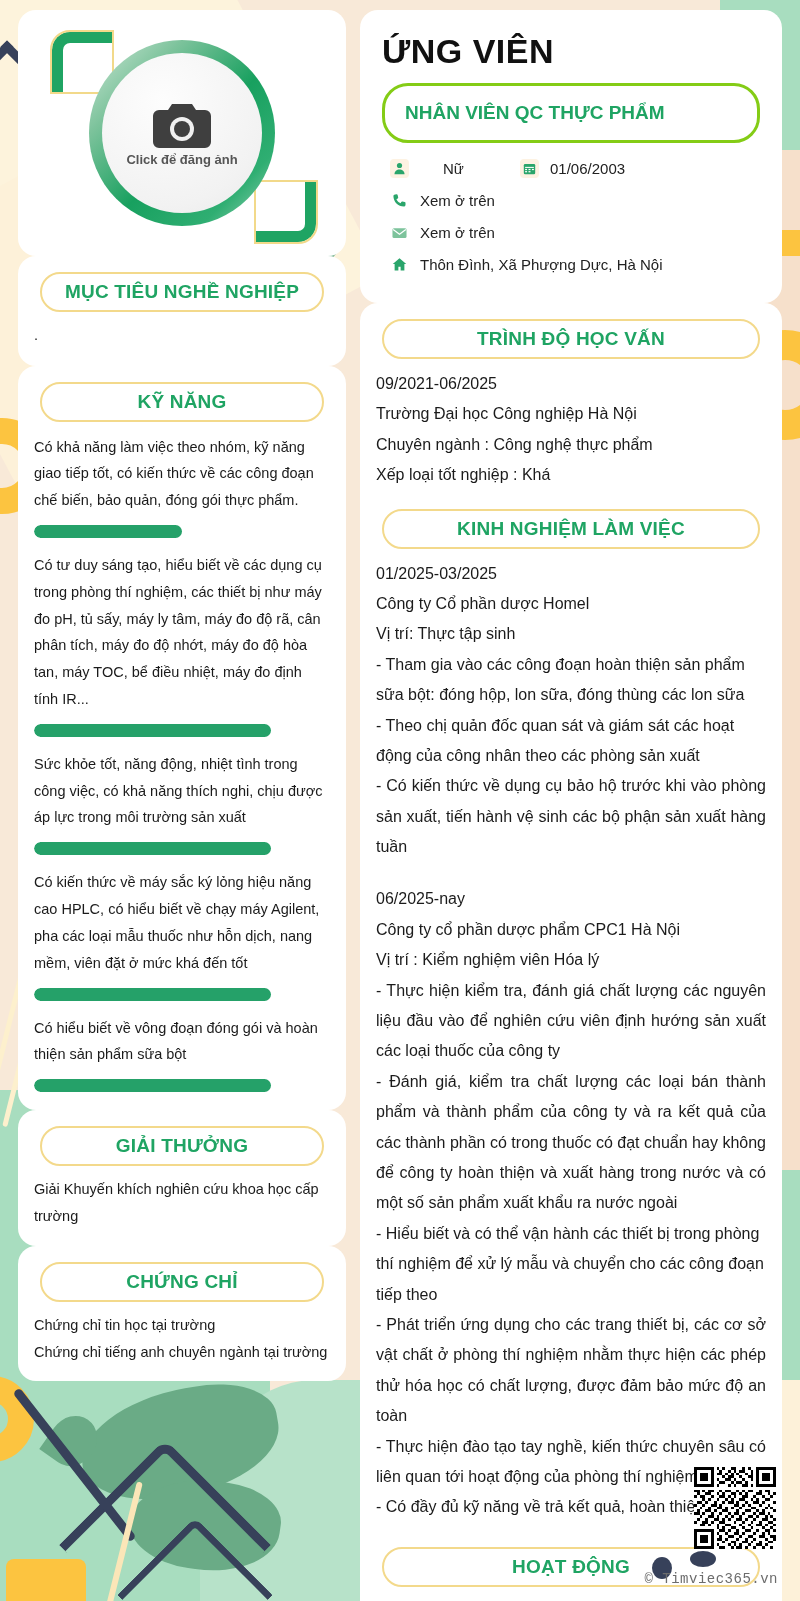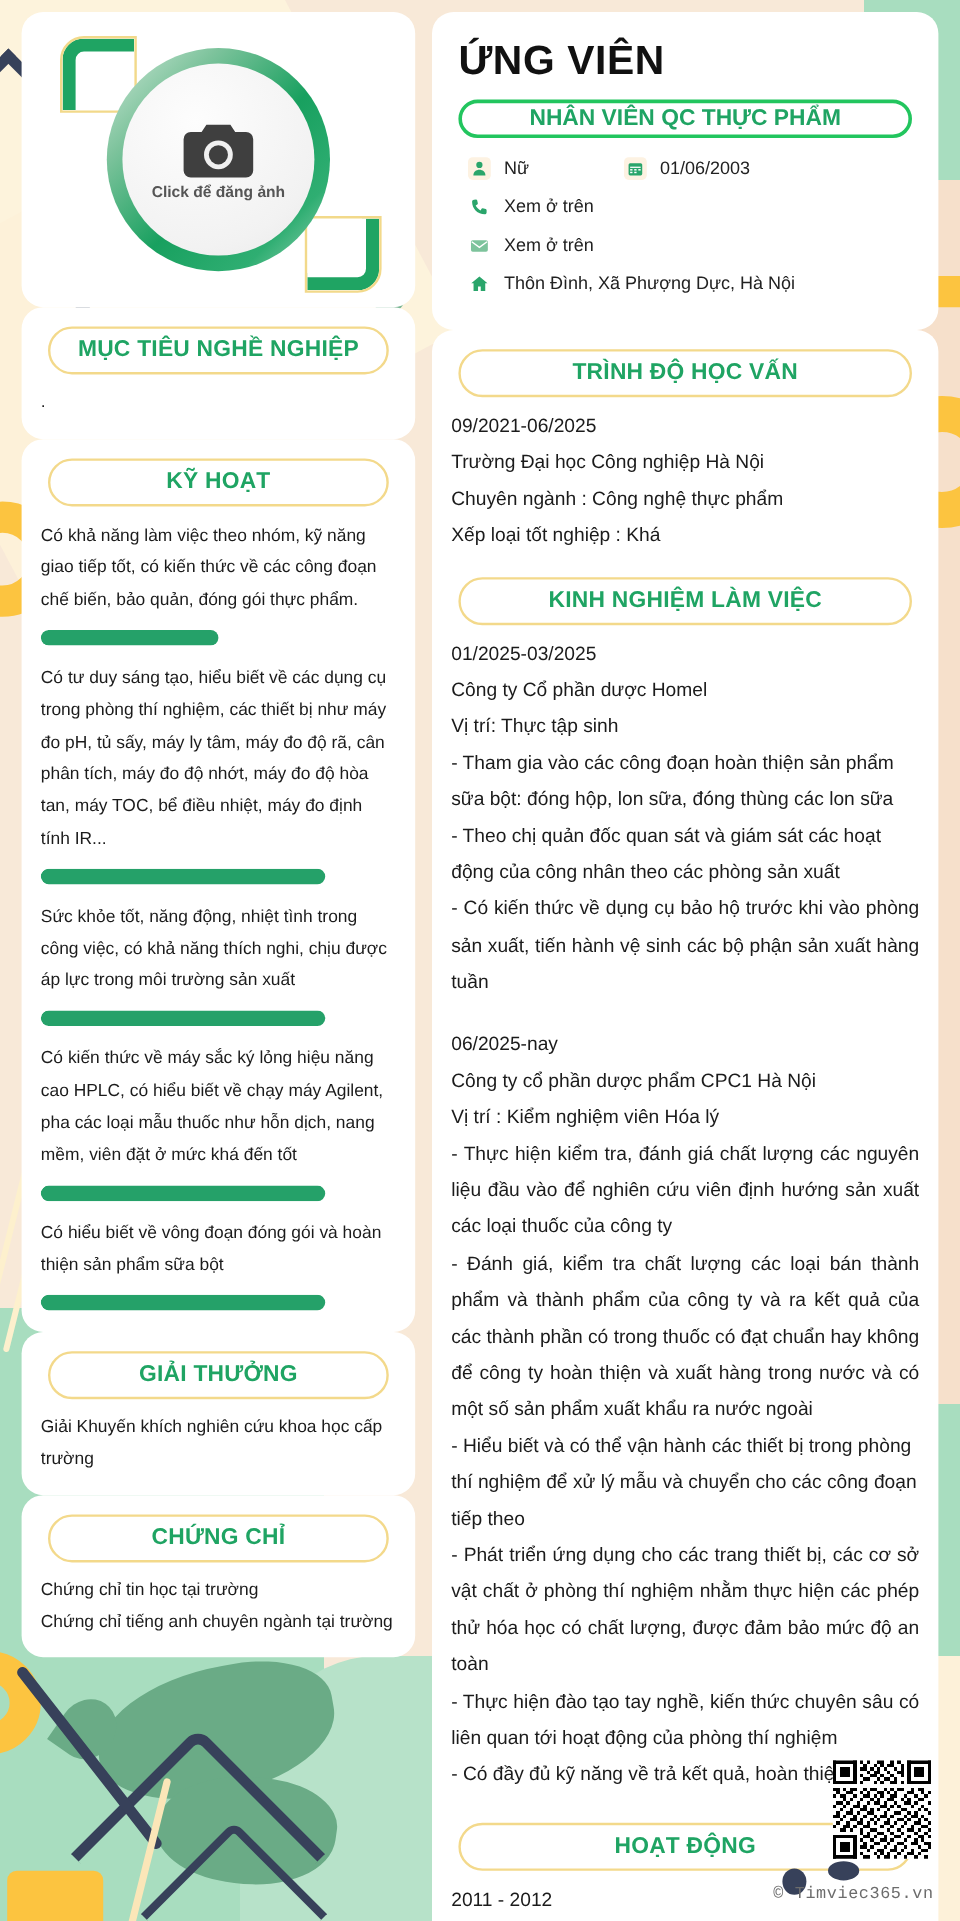--- a/index.html
+++ b/index.html
@@ -150,29 +150,29 @@
     letter-spacing: .2px;
     margin: 2px 6px 10px 6px;
   }
 
   
   .name-title {
     font-size: 34px; font-weight: bold; color: #111; letter-spacing: .5px;
     margin: 8px 2px 12px 6px;
   }
   .job-pill {
-    border: 3px solid #22c55e; border-radius: 26px; text-align: center;
-    padding: 2px 20px; color: #1fa463; font-weight: bold; font-size: 19px;
+    border: 3px solid #84cc16; border-radius: 26px; text-align: left;
+    padding: 16px 20px; color: #1fa463; font-weight: bold; font-size: 19px;
     margin: 0 6px 16px 6px;
   }
 
   .contact-list { margin: 0 6px 4px 14px; }
   .contact-row { display: flex; align-items: center; margin-bottom: 13px; font-size: 15px; color: #222; }
   .c-item { display: flex; align-items: center; }
-  .c-item.gender { width: 130px; }
+  .c-item.gender { width: 130px; gap: 23px; }
   .ic {
     width: 19px; height: 19px; margin-right: 11px; flex: 0 0 19px;
     display: inline-flex; align-items: center; justify-content: center;
   }
   .ic.boxed { background: #fdf2e2; border-radius: 4px; }
   .ic svg { display: block; }
 
   
   .body-text { font-size: 14.5px; line-height: 1.85; color: #1b1b1b; }
   .body-text.just { text-align: justify; }
@@ -281,21 +281,21 @@
         </div>
       </div>
     </div>
 
     <div class="card">
       <div class="pill">MỤC TIÊU NGHỀ NGHIỆP</div>
       <div class="dot-only">.</div>
     </div>
 
     <div class="card skills-card">
-      <div class="pill">KỸ HOẠT</div>
+      <div class="pill">KỸ NĂNG</div>
       <div class="skills-body">
 
         <div class="skill-item">
           <div class="skill-text">Có khả năng làm việc theo nhóm, kỹ năng giao tiếp tốt, có kiến thức về các công đoạn chế biến, bảo quản, đóng gói thực phẩm.</div>
           <div class="bar">
               <i style="width: 50%;"></i>
             </div>
         </div>
 
         <div class="skill-item">

